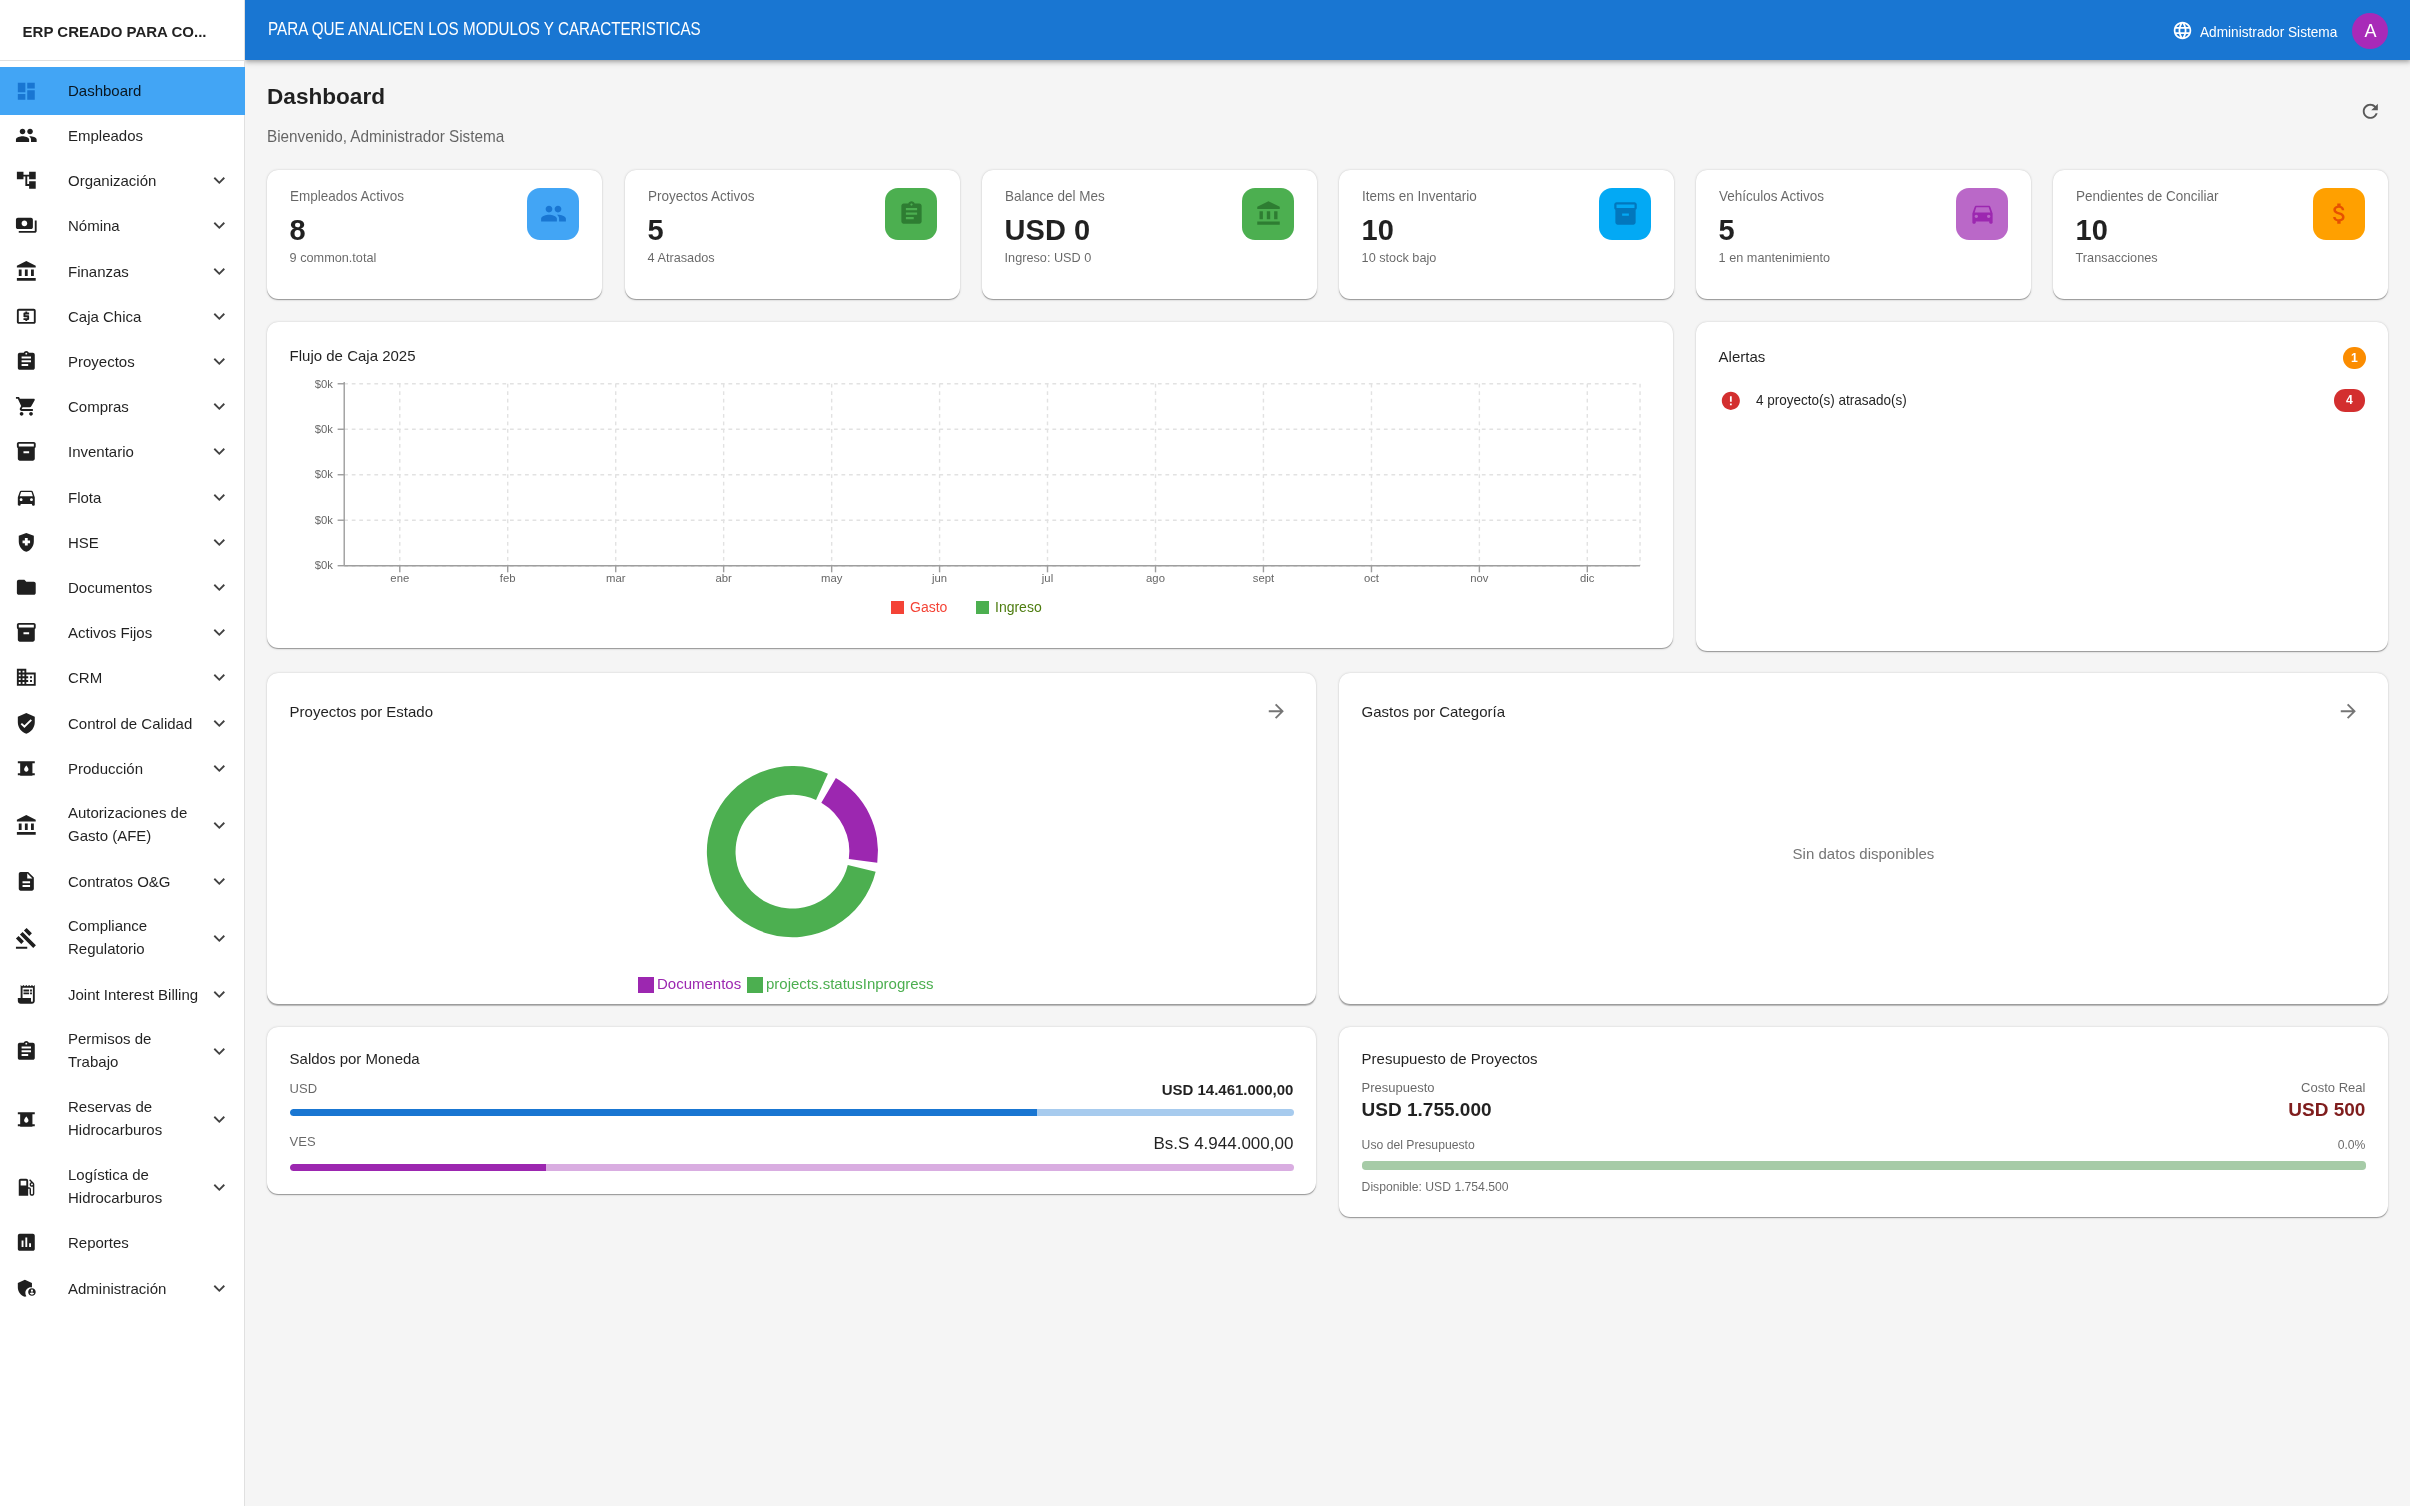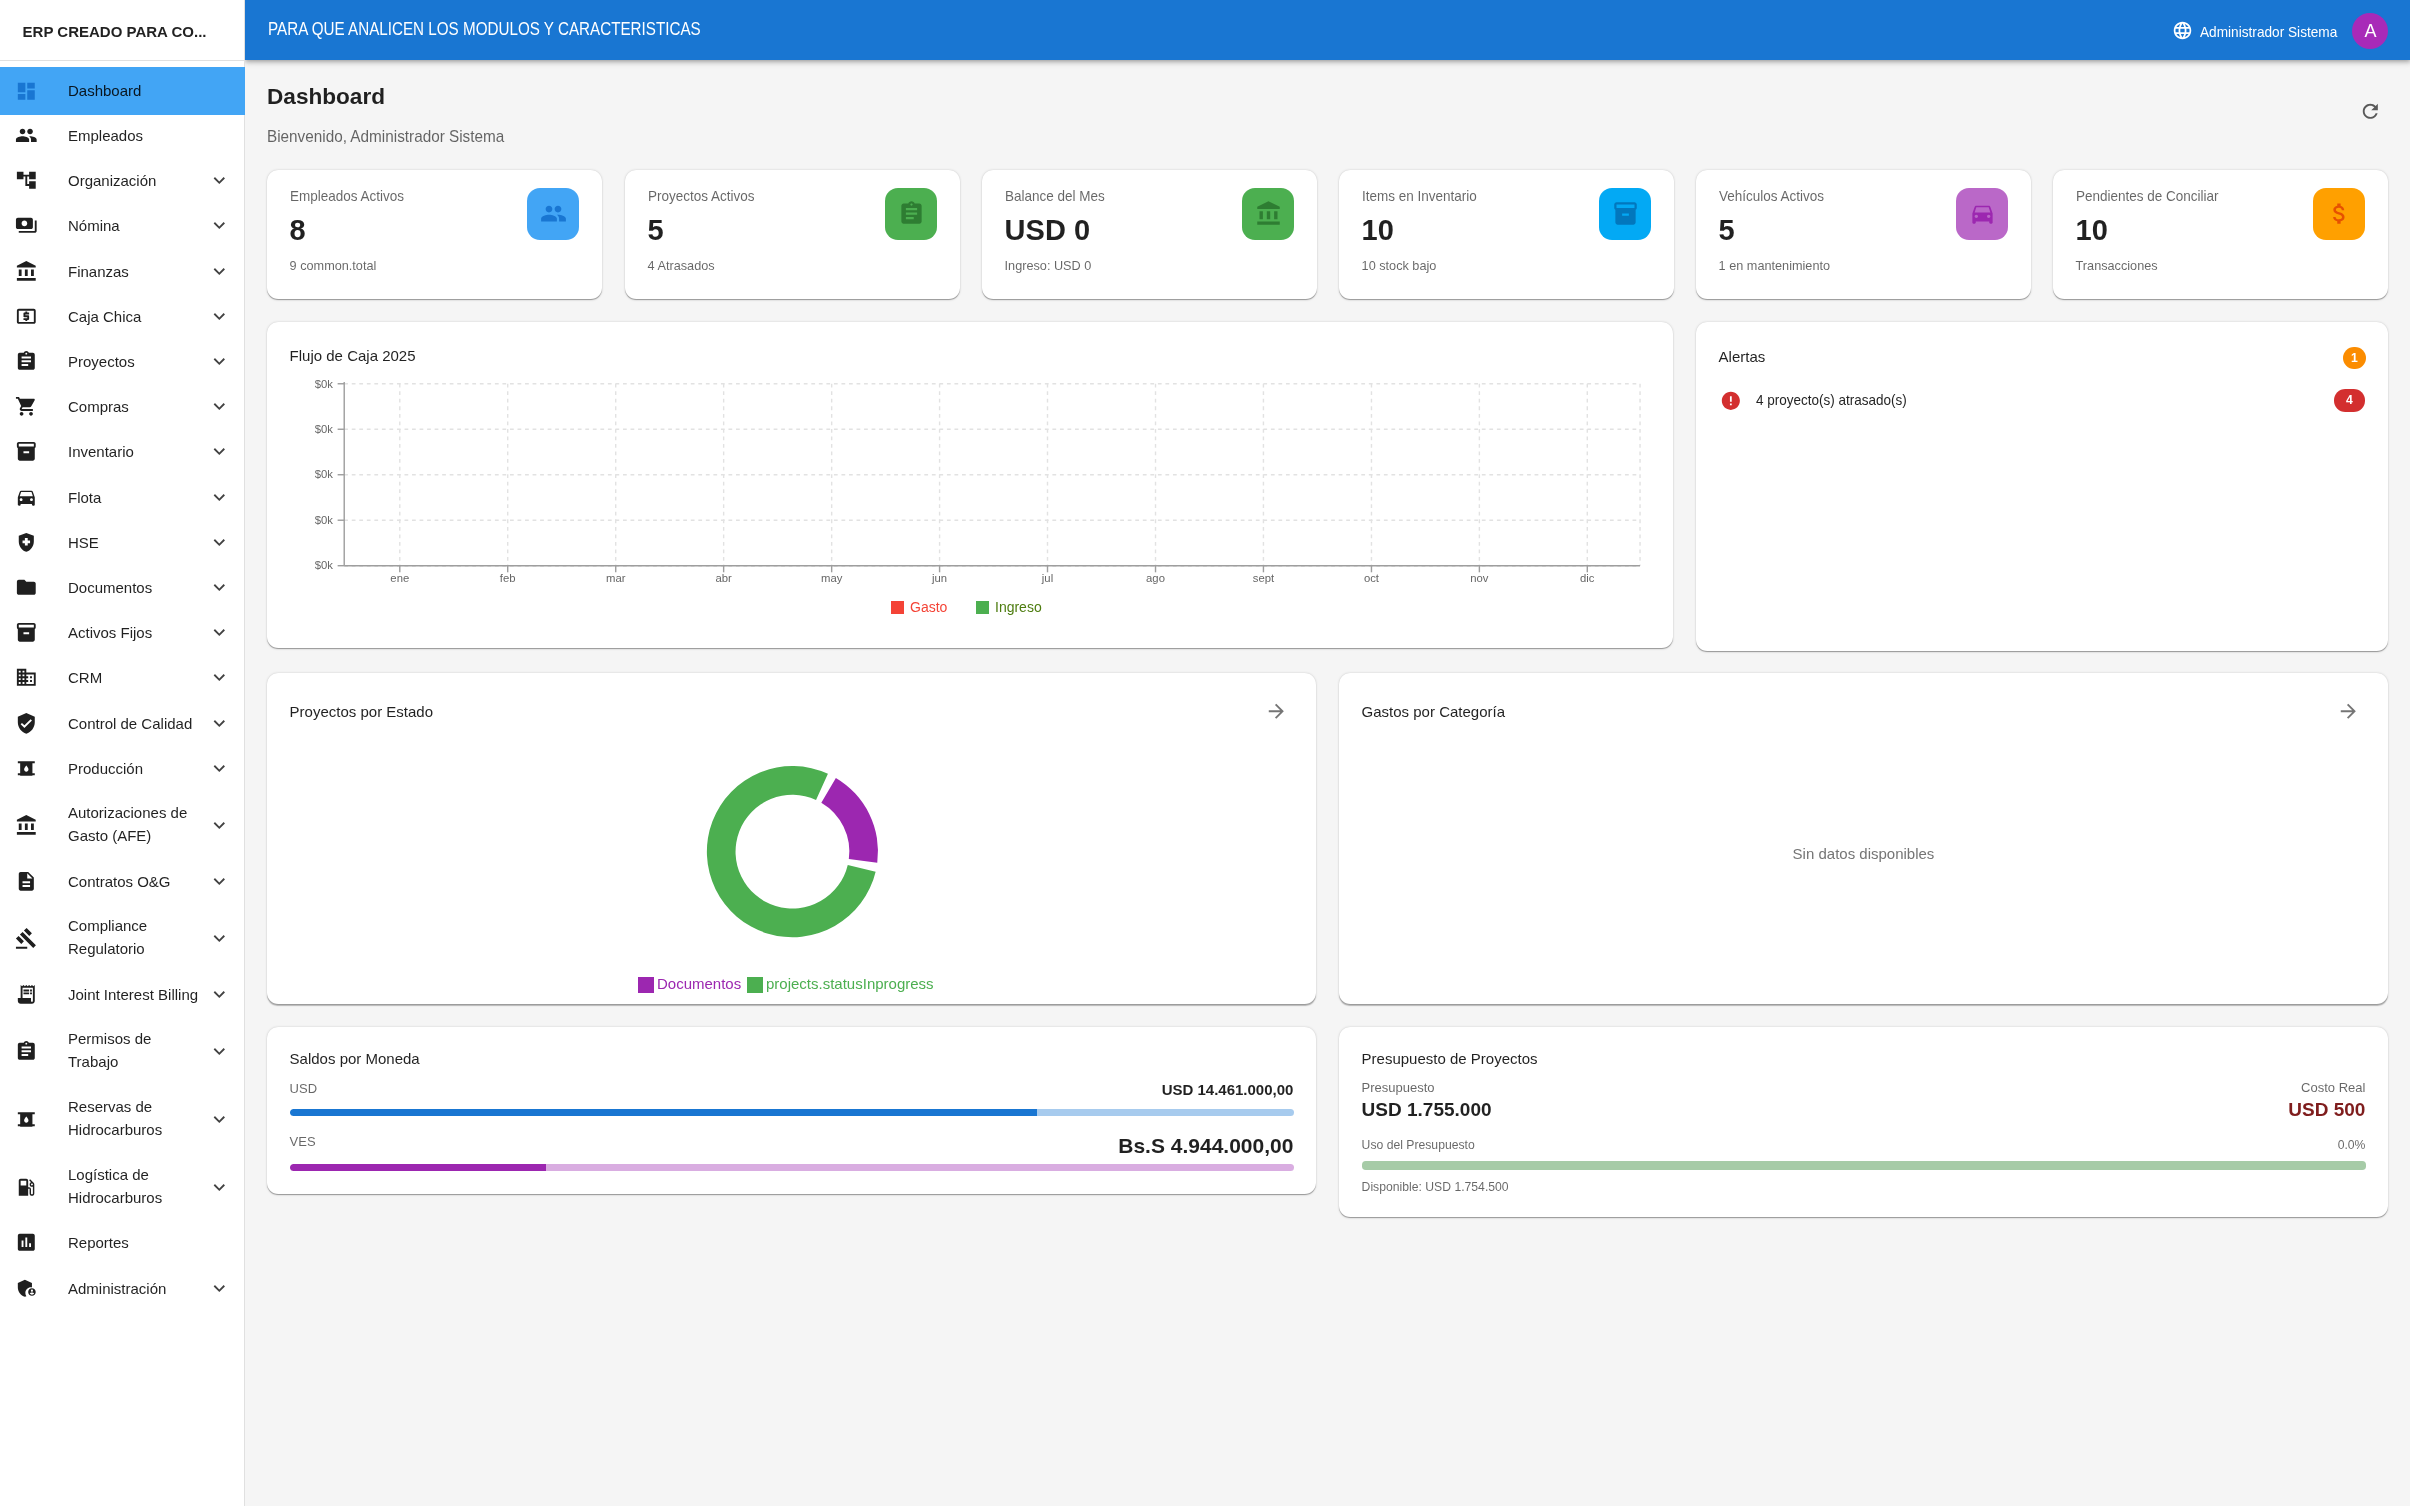--- a/index.html
+++ b/index.html
@@ -26,21 +26,21 @@
 .mi .ic { position:absolute; left:15px; top:50%; margin-top:-11.3px; width:22.6px; height:22.6px; }
 .mi .tx { position:absolute; left:68px; top:50%; transform:translateY(-50%); font-size:15px; line-height:22.6px; width:132px; }
 .mi .ch { position:absolute; left:208px; top:50%; margin-top:-11.3px; width:22.6px; height:22.6px; }
 .mi.sel { background:#42a5f5; }
 
 #h1 { position:absolute; left:267px; top:84px; font-size:22.6px; font-weight:700; }
 #sub { position:absolute; left:267px; top:127px; font-size:17px; color:rgba(0,0,0,.6); transform:scaleX(.9); transform-origin:0 50%; white-space:nowrap; }
 .stat { }
 .stat .t { position:absolute; left:22.6px; top:17px; font-size:15px; color:rgba(0,0,0,.6); transform:scaleX(.9); transform-origin:0 50%; white-space:nowrap; }
 .stat .n { position:absolute; left:22.6px; top:44px; font-size:29px; font-weight:700; }
-.stat .c { position:absolute; left:22.6px; top:81px; font-size:12.7px; color:rgba(0,0,0,.6);margin-top:8px; }
+.stat .c { position:absolute; left:22.6px; top:81px; font-size:12.7px; color:rgba(0,0,0,.6); }
 .stat .tile { position:absolute; right:22.6px; top:18px; width:52px; height:52px; border-radius:13px; }
 .stat .tile svg { position:absolute; left:12.2px; top:12.2px; }
 .chip { position:absolute; height:22.6px; border-radius:11.3px; color:#fff; font-size:12.2px; font-weight:700;
   text-align:center; line-height:22.6px; }
 .bar { position:absolute; height:6.6px; border-radius:3.8px; overflow:hidden; }
 .bar i { display:block; position:absolute; left:0; top:0; bottom:0; border-radius:3.8px 0 0 3.8px; }
 </style>
 </head>
 <body>
 <div id="appbar">
@@ -435,21 +435,21 @@
 <div class="abs" style="left:0;top:172px;width:1049px;text-align:center;font-size:15px;color:#757575">Sin datos disponibles</div>
 </div>
 <div class="card" style="left:267px;top:1027px;width:1049px;height:167px">
 <div class="ctitle" style="left:22.6px;top:22.6px">Saldos por Moneda</div>
 <div class="abs sec" style="left:22.6px;top:54px;font-size:13px">USD</div>
 <div class="abs" style="right:22.6px;top:54px;font-size:15px;font-weight:700">USD 14.461.000,00</div>
 <div class="bar" style="left:22.6px;top:82px;width:1004px;background:#a7cbee">
       <i style="width:74.4%;background:#1976d2"></i>
     </div>
 <div class="abs sec" style="left:22.6px;top:107px;font-size:13px">VES</div>
-<div class="abs" style="right:22.6px;top:107px;font-size:21px;font-weight:700">Bs.S 4.944.000,00</div>
+<div class="abs" style="right:22.6px;top:107px;font-size:17px;font-weight:400">Bs.S 4.944.000,00</div>
 <div class="bar" style="left:22.6px;top:137px;width:1004px;background:#d9ade1">
       <i style="width:25.5%;background:#9c27b0"></i>
     </div>
 </div>
 <div class="card" style="left:1339px;top:1027px;width:1049px;height:190px">
 <div class="ctitle" style="left:22.6px;top:22.6px">Presupuesto de Proyectos</div>
 <div class="abs sec" style="left:22.6px;top:53px;font-size:13px">Presupuesto</div>
 <div class="abs" style="left:22.6px;top:72px;font-size:19px;font-weight:700">USD 1.755.000</div>
 <div class="abs sec" style="right:22.6px;top:53px;font-size:13px">Costo Real</div>
 <div class="abs" style="right:22.6px;top:72px;font-size:19px;font-weight:700;color:#7f1d1d">USD 500</div>

